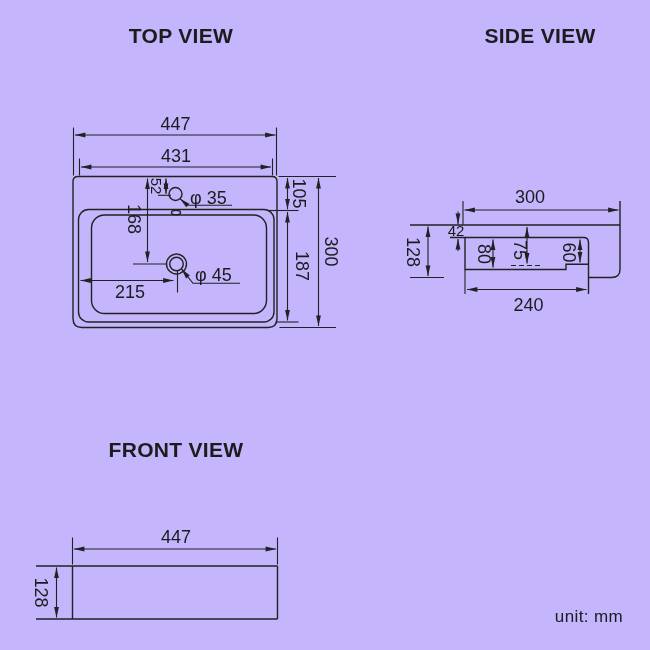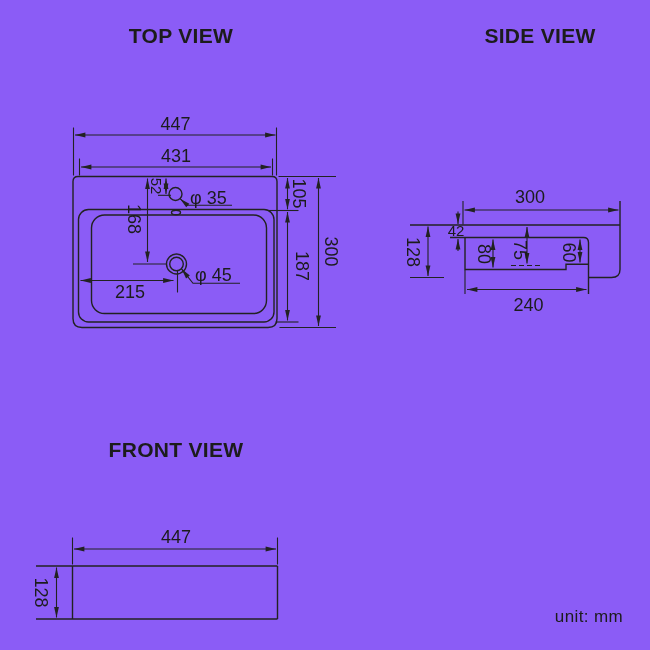--- a/index.html
+++ b/index.html
@@ -1,16 +1,16 @@
 <!DOCTYPE html>
 <html><head>
 <meta charset="utf-8">
 <style>
   html,body{margin:0;padding:0;background:#ffffff;}
-  .stage{position:relative;width:650px;height:650px;background:#8b5cf6;overflow:hidden;
+  .stage{position:relative;width:650px;height:650px;background:#c4b5fd;overflow:hidden;
          font-family:"Liberation Sans", sans-serif;}
   svg{display:block;}
   .obj{fill:none;stroke:#222222;stroke-width:1.4;}
   .thin{fill:none;stroke:#222222;stroke-width:1.1;}
   .dash{fill:none;stroke:#222222;stroke-width:1.2;stroke-dasharray:5 3;}
   text{fill:#1c1c1c;}
   .title{font-size:21px;font-weight:bold;letter-spacing:.3px;}
   .dimtxt{font-size:18px;}
   .small{font-size:15px;}
   .unit{font-size:17px;letter-spacing:.4px;}

